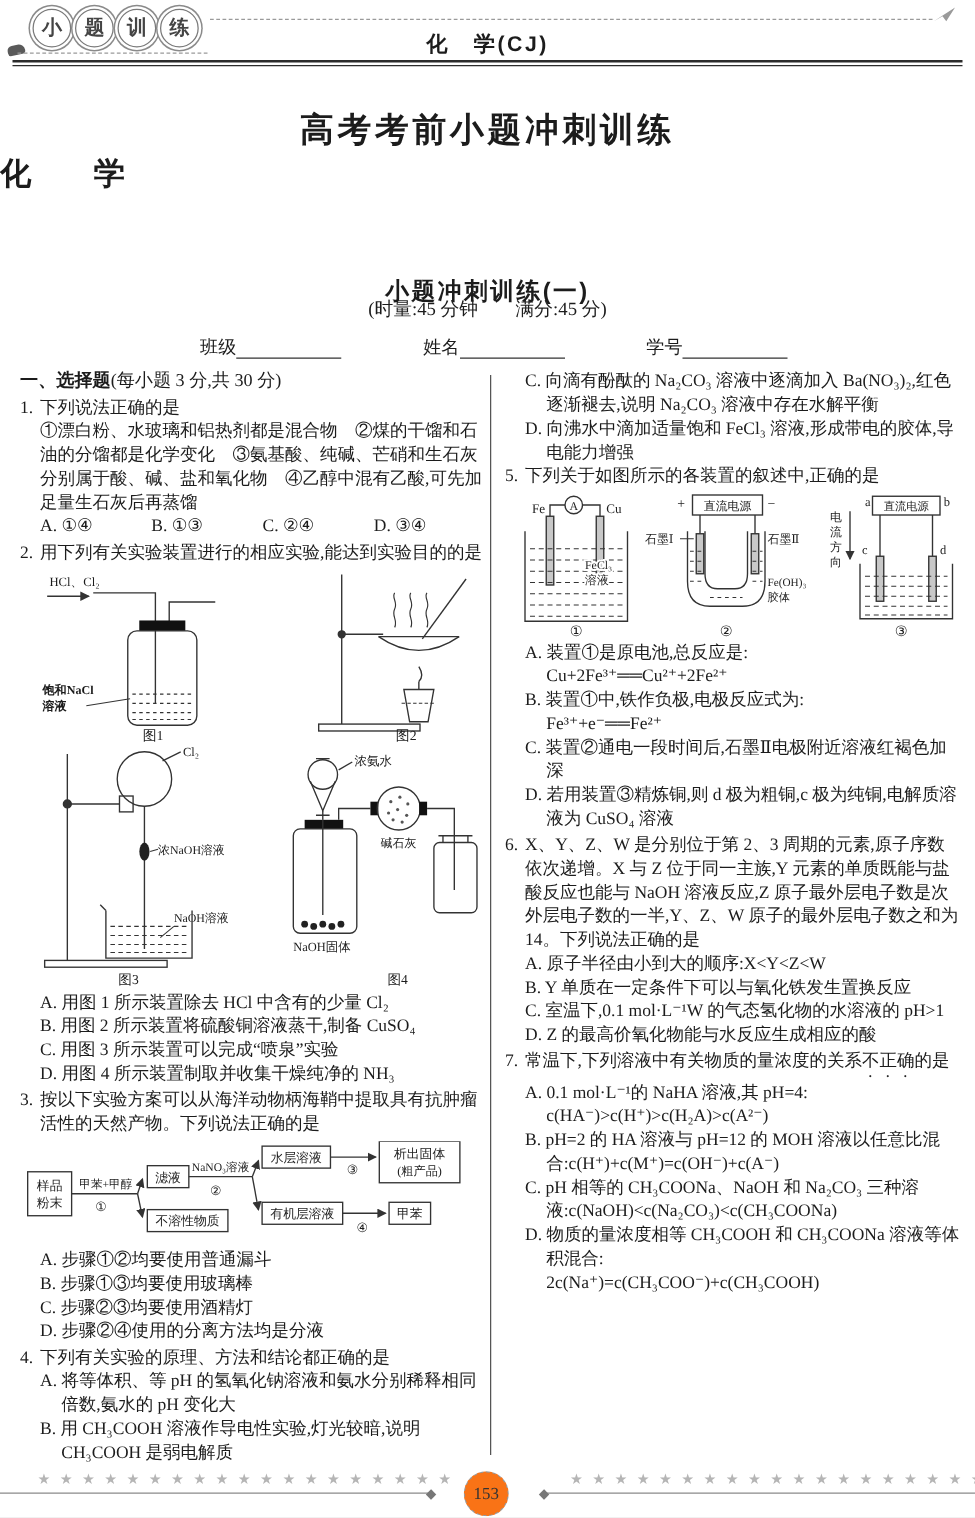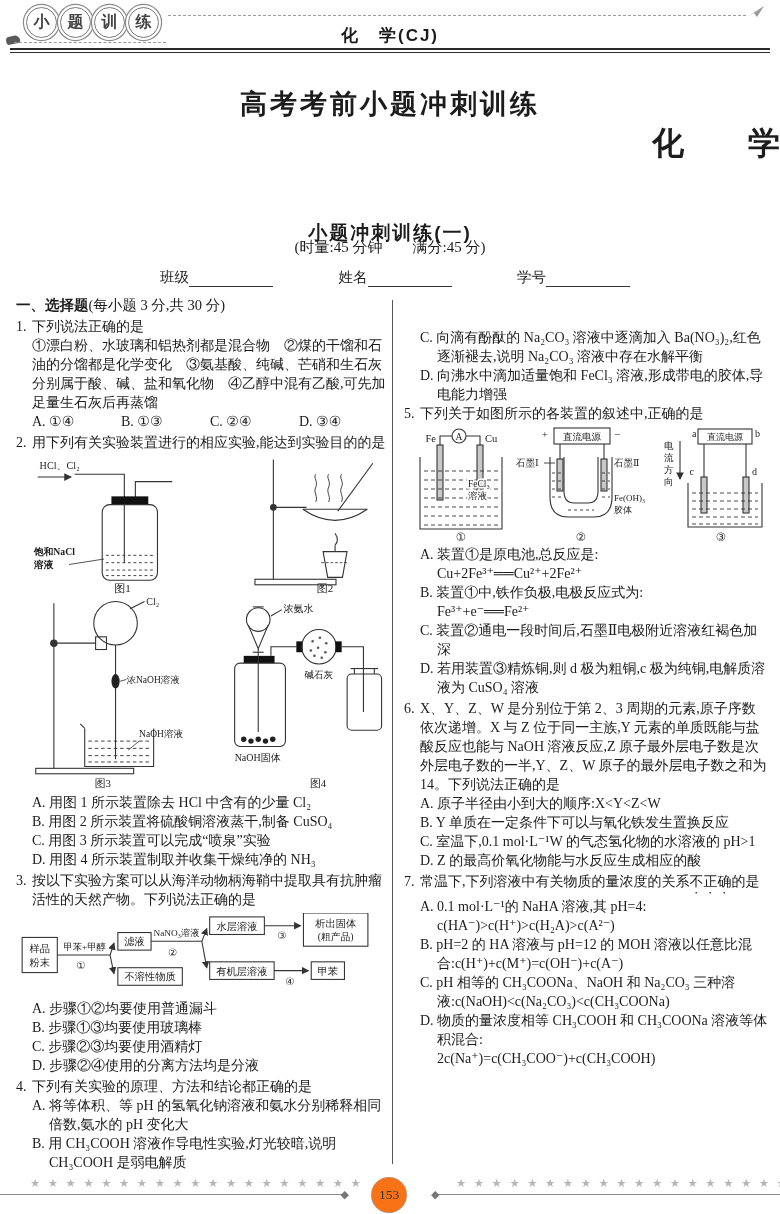--- a/index.html
+++ b/index.html
@@ -17,41 +17,41 @@
   .dash-a{position:absolute;left:168px;top:15px;right:34px;border-top:1.6px dashed #9a9a9a;}
   .dash-b{position:absolute;left:14px;top:42px;width:152px;border-top:1.6px dashed #9a9a9a;}
   .pencil{position:absolute;right:14px;top:4px;}
   .hdr-subject{position:absolute;left:0;right:0;top:24px;text-align:center;
                font-family:"Liberation Sans",sans-serif;font-weight:bold;font-size:17px;letter-spacing:2px;}
   .dbl-rule{position:absolute;left:10px;right:10px;top:48px;height:2px;
             border-top:2.4px solid #2b2b2b;border-bottom:1.4px solid #2b2b2b;}
   
   .t-main{position:absolute;top:68px;left:0;right:0;text-align:center;
           font-family:"Liberation Sans",sans-serif;font-weight:bold;font-size:27px;letter-spacing:3px;margin-top:18px;}
-  .t-subject{position:absolute;top:122px;left:0;right:0;text-align:right;
-          font-family:"Liberation Sans",sans-serif;font-weight:bold;font-size:32px;}
+  .t-subject{position:absolute;top:122px;left:0;right:0;text-align:left;
+          font-family:"Liberation Sans",sans-serif;font-weight:bold;font-size:25px;}
   .t-sub{position:absolute;top:176px;left:0;right:0;text-align:center;
           font-family:"Liberation Sans",sans-serif;font-weight:bold;font-size:19px;letter-spacing:2px;margin-top:44px;}
   .t-meta{position:absolute;top:238px;left:0;right:0;text-align:center;font-size:15px;}
   .t-fields{position:absolute;top:268px;left:160px;width:470px;display:flex;justify-content:space-between;font-size:14.5px;gap:42px;}
   .blank{display:inline-block;width:84px;border-bottom:1px solid #333;height:15px;vertical-align:bottom;}
   
   .col{position:absolute;top:296px;font-size:14px;line-height:19px;}
   .col-l{left:16px;width:372px;}
   .col-r{left:404px;width:364px;}
   .vdiv{position:absolute;left:392px;top:300px;height:864px;border-left:1.2px solid #555;}
   .sec{font-size:14.5px;margin-bottom:1px;}
   .sec b{font-family:Liberation Mono, monospace;}
   .q{position:relative;padding-left:16px;margin-bottom:2px;}
   .q-num{position:absolute;left:0;top:0;}
   .opt{padding-left:17px;text-indent:-17px;}
   .eq{padding-left:17px;}
   .optrow{display:flex;}
   .optrow span{width:25%;}
-  .qbody{padding-left:16px;margin-top:32px;}
+  .qbody{padding-left:16px;}
   .figrow{display:flex;justify-content:space-between;align-items:flex-end;margin:2px 0;text-align:center;}
   .figrow3{display:flex;justify-content:space-between;align-items:flex-end;margin:2px 0;}
   svg{display:block;}
   svg text{fill:#1c1c1c;font-family:"Liberation Serif","DejaVu Serif",serif;}
   .emph{-webkit-text-emphasis:filled dot #1c1c1c;text-emphasis:filled dot #1c1c1c;
         -webkit-text-emphasis-position:under right;text-emphasis-position:under right;}
   
   .footer{position:absolute;left:0;right:0;top:1176px;height:38px;font-size:11px;}
   .f-stars{display:block;color:#b5b5b5;letter-spacing:7.5px;font-size:11.5px;height:15px;}
   .f-left{position:absolute;left:0;top:0;width:346px;}

